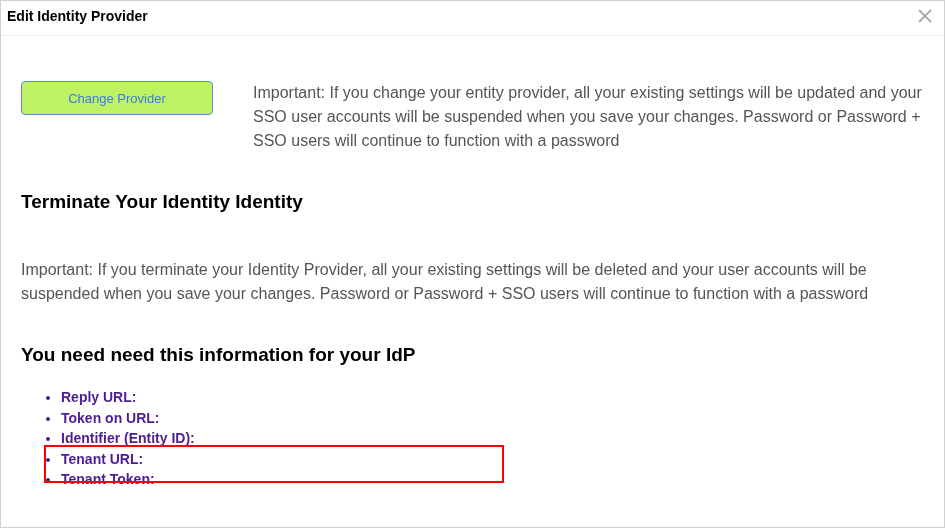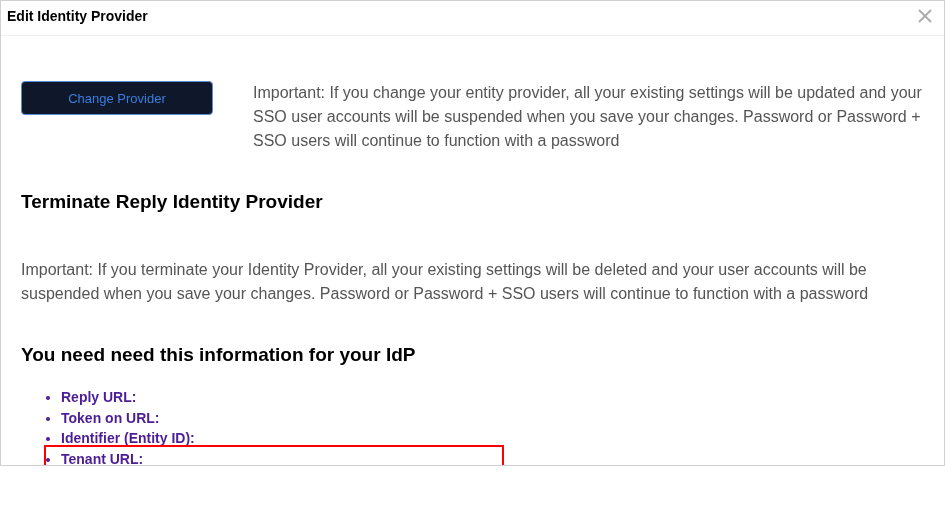--- a/index.html
+++ b/index.html
@@ -9,21 +9,21 @@
     }
     body {
       font-family: Arial, Helvetica, sans-serif;
       background: #fff;
       width: 945px;
       height: 531px;
       overflow: hidden;
     }
     .modal {
       width: 945px;
-      height: 466px;
+      height: 528px;
       border: 1px solid #d0d0d0;
       position: relative;
       display: flex;
       flex-direction: column;
     }
     .modal-header {
       display: flex;
       justify-content: space-between;
       align-items: center;
       padding: 6px 10px 10px 6px;
@@ -63,21 +63,21 @@
     .section-row {
       display: flex;
       align-items: flex-start;
       margin-top: 45px;
       gap: 40px;
     }
     .outline-btn {
       width: 192px;
       height: 34px;
       border: 1px solid #5a8dd6;
-      background: #0f172a;
+      background: #bef264;
       color: #3b7ddd;
       font-size: 13px;
       border-radius: 4px;
       cursor: pointer;
       flex-shrink: 0;
       display: flex;
       align-items: center;
       justify-content: center;
     }
     .info-text {
@@ -129,21 +129,21 @@
     </div>
   </div>
 
   <div class="modal-body">
 
     <div class="section-row">
       <button class="outline-btn">Change Provider</button>
       <div class="info-text">Important: If you change your entity provider, all your existing settings will be updated and your SSO user accounts will be suspended when you save your changes. Password or Password + SSO users will continue to function with a password</div>
     </div>
 
-    <h2 class="section-heading">Terminate Reply Identity Provider</h2>
+    <h2 class="section-heading">Terminate Your Identity Identity</h2>
 
     <div class="section-row">
       <div class="info-text">Important: If you terminate your Identity Provider, all your existing settings will be deleted and your user accounts will be suspended when you save your changes. Password or Password + SSO users will continue to function with a password</div>
     </div>
 
     <h2 class="section-heading">You need need this information for your IdP</h2>
 
     <div style="position:relative;">
       <ul class="idp-list">
         <li>Reply URL:</li>

